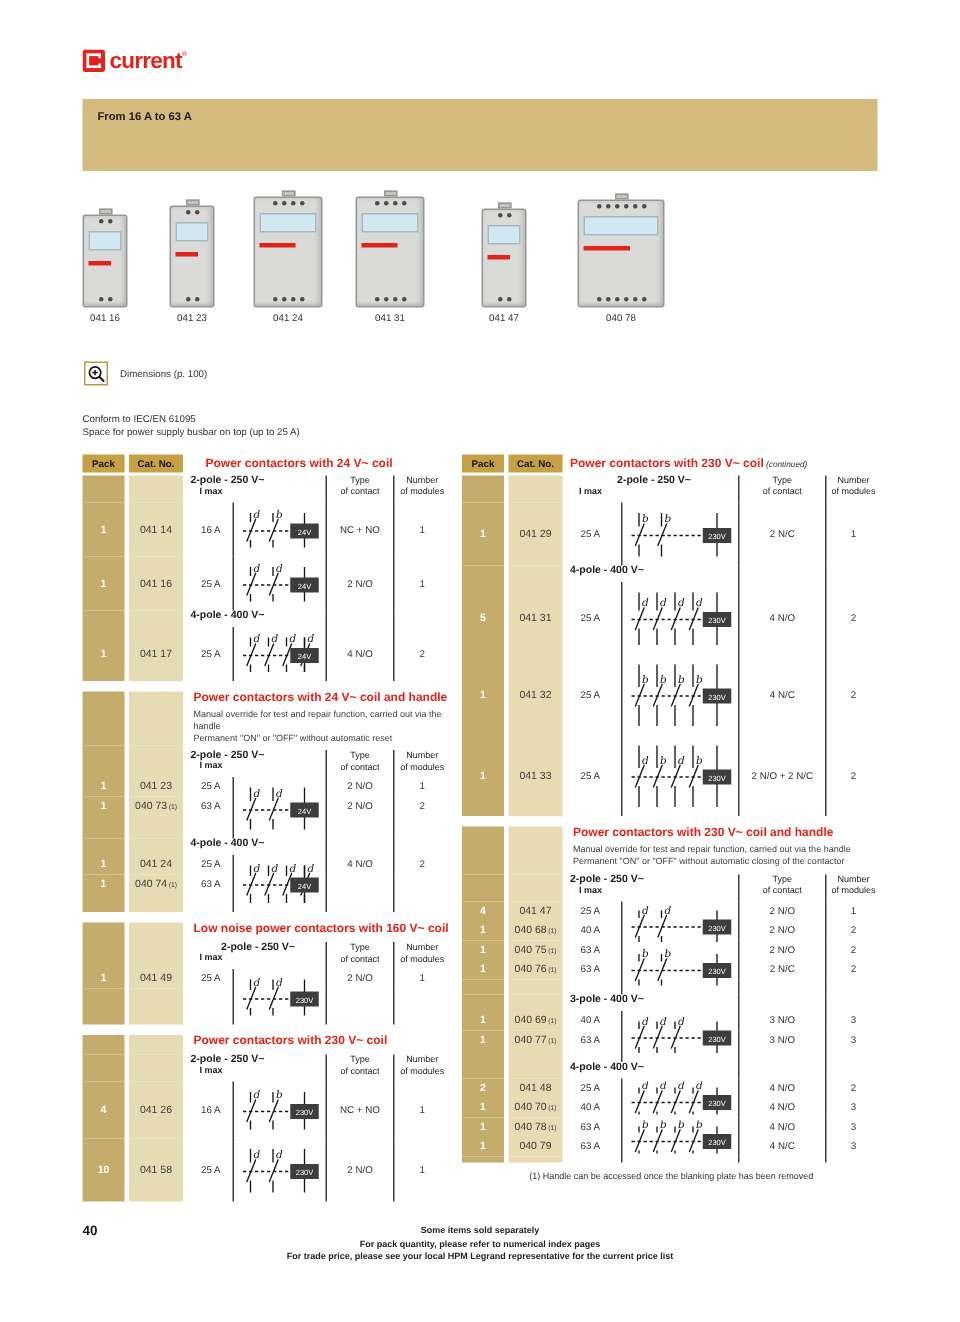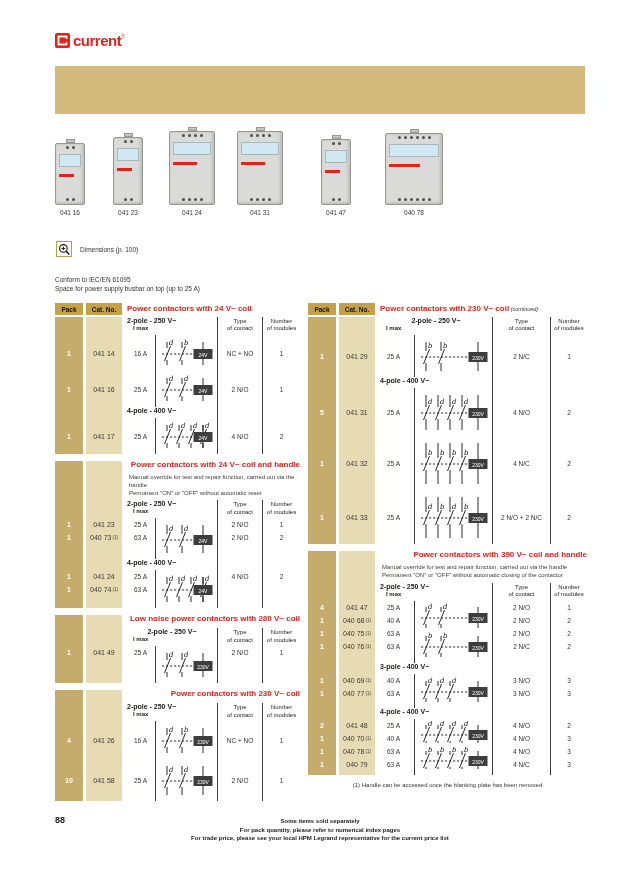--- a/index.html
+++ b/index.html
@@ -52,21 +52,21 @@
   .packcell { background:#c6ac6c; color:#ffffff; font-weight:bold; font-size:7px; }
   .catcell  { background:#e6dbb2; color:#3a3a3a; font-size:7px; }
   .catcell sup { font-size:4.5px; margin-left:1px; }
   .imaxcell { justify-content:flex-start; padding-left:9px; align-items:center; }
   .bl { border-left:1px solid #3c3c3c; }
   .subwrap { flex-direction:column; align-items:flex-start; justify-content:flex-start; padding-left:2px; }
   .subwrap.center { align-items:center; width:100%; }
   .subhead { font-weight:bold; font-size:7px; color:#1a1a1a; white-space:nowrap; }
   .imaxlabel { font-size:6px; font-weight:bold; color:#1a1a1a; margin-top:1px; padding-left:6px; }
   .colhead { flex-direction:column; justify-content:flex-start; font-size:6px; line-height:1.2; text-align:center; color:#222; padding-top:1px; }
-  .titlecell { align-items:flex-start; justify-content:flex-end; padding-left:4px;margin-left:10px; }
+  .titlecell { align-items:flex-start; justify-content:flex-start; padding-left:4px; }
   .desccell { font-size:6px; color:#3d3d3d; line-height:1.3; justify-content:flex-start; align-items:flex-start; padding:0 2px 0 4px; }
   .diagcell { flex-direction:column; justify-content:center; gap:1px; }
 
   
   .footnote { text-align:center; font-size:6px; color:#333; margin-top:3px; }
   .pageno { left:55px; top:815px; font-size:9px; font-weight:bold; }
   .footer { left:0; top:817px; width:640px; text-align:center; font-size:6px; font-weight:bold; color:#222; line-height:1.45; }
 </style>
 </head>
 <body>
@@ -75,20 +75,21 @@
   <svg width="15" height="15" viewBox="0 0 15 15">
     <rect x="0" y="0" width="15" height="15" rx="2" fill="#e2231a"></rect>
     <rect x="3.5" y="3.5" width="8" height="8" fill="none" stroke="#ffffff" stroke-width="1.8"></rect>
     <rect x="8" y="5.8" width="7" height="3.6" fill="#e2231a"></rect>
   </svg>
   <span class="logo-word">current</span>
     <span class="logo-reg">®</span>
 </div>
 
 <div class="abs banner">
+  <div class="banner-sub">From 16 A to 63 A</div>
 </div>
 
 <div class="abs products" id="products">
     <div class="prod" style="margin-right: 28px;">
       <div class="pbody" style="width: 30px; height: 62px;">
         <div class="ptab"></div>
         <div class="pscrews">
           <i></i>
           <i></i>
         </div>
@@ -215,21 +216,21 @@
   <div>Conform to IEC/EN 61095</div>
   <div>Space for power supply busbar on top (up to 25 A)</div>
 </div>
 
 <div class="abs colL" id="col-left">
     <div class="section">
       <div class="sec-header">
         <div class="goldcell" style="width: 28px;">Pack</div>
         <div style="width: 3px;"></div>
         <div class="goldcell" style="width: 36px;">Cat. No.</div>
-        <div class="sec-title" style="margin-left: 5px; align-self: center;">Power contactors with 24 V~ coil</div>
+        <div class="sec-title" style="margin-left: 15px; align-self: center;">Power contactors with 24 V~ coil</div>
       </div>
       <div class="sec-body" style="grid-template-columns: 28px 3px 36px 3px 30px 62px 45px 38px; grid-template-rows: 18px 36px 36px 11px 36px;">
         <div class="cell packcell" style="grid-area: 1 / 1;"></div>
         <div class="cell catcell" style="grid-area: 1 / 3;"></div>
         <div class="cell subwrap" style="grid-area: 1 / 5 / auto / span 2;">
           <div class="subhead">2-pole - 250 V~</div>
           <div class="imaxlabel">I max</div>
         </div>
         <div class="cell bl colhead" style="grid-area: 1 / 7;">
           <div>Type</div>
@@ -425,21 +426,21 @@
             <text x="44" y="19.5" text-anchor="middle" font-size="5" fill="#fff" font-family="&quot;Liberation Sans&quot;, sans-serif">24V</text>
           </svg>
         </div>
       </div>
     </div>
     <div class="section">
       <div class="sec-body" style="grid-template-columns: 28px 3px 36px 3px 30px 62px 45px 38px; grid-template-rows: 13px 18px 13px 24px;">
         <div class="cell packcell" style="grid-area: 1 / 1;"></div>
         <div class="cell catcell" style="grid-area: 1 / 3;"></div>
         <div class="cell titlecell" style="grid-area: 1 / 5 / auto / span 4;">
-          <div class="sec-title">Low noise power contactors with 280 V~ coil</div>
+          <div class="sec-title">Low noise power contactors with 160 V~ coil</div>
         </div>
         <div class="cell packcell" style="grid-area: 2 / 1;"></div>
         <div class="cell catcell" style="grid-area: 2 / 3;"></div>
         <div class="cell subwrap center" style="grid-area: 2 / 5 / auto / span 2;">
           <div class="subhead">2-pole - 250 V~</div>
           <div class="imaxlabel" style="align-self: flex-start;">I max</div>
         </div>
         <div class="cell bl colhead" style="grid-area: 2 / 7;">
           <div>Type</div>
           <div>of contact</div>
@@ -680,21 +681,21 @@
         </div>
         <div class="cell bl" style="grid-area: 6 / 7;">2 N/O + 2 N/C</div>
         <div class="cell bl" style="grid-area: 6 / 8;">2</div>
       </div>
     </div>
     <div class="section">
       <div class="sec-body" style="grid-template-columns: 28px 3px 36px 3px 36px 78px 58px 37px; grid-template-rows: 13px auto auto 3px 18px 13px 13px 13px 13px 10px 11px 13px 13px 8px 11px 13px 13px 13px 13px 4px;">
         <div class="cell packcell" style="grid-area: 1 / 1;"></div>
         <div class="cell catcell" style="grid-area: 1 / 3;"></div>
         <div class="cell titlecell" style="grid-area: 1 / 5 / auto / span 4;">
-          <div class="sec-title">Power contactors with 390 V~ coil and handle</div>
+          <div class="sec-title">Power contactors with 230 V~ coil and handle</div>
         </div>
         <div class="cell packcell" style="grid-area: 2 / 1;"></div>
         <div class="cell catcell" style="grid-area: 2 / 3;"></div>
         <div class="cell desccell" style="grid-area: 2 / 5 / auto / span 4;">Manual override for test and repair function, carried out via the handle</div>
         <div class="cell packcell" style="grid-area: 3 / 1;"></div>
         <div class="cell catcell" style="grid-area: 3 / 3;"></div>
         <div class="cell desccell" style="grid-area: 3 / 5 / auto / span 4;">Permanent "ON" or "OFF" without automatic closing of the contactor</div>
         <div class="cell packcell" style="grid-area: 4 / 1;"></div>
         <div class="cell catcell" style="grid-area: 4 / 3;"></div>
         <div class="cell packcell" style="grid-area: 5 / 1;"></div>
@@ -884,18 +885,18 @@
             <line x1="60" y1="4" x2="60" y2="22" stroke="#151515" stroke-width="0.9"></line>
             <rect x="50.5" y="9" width="19" height="10" fill="#3d3d3d"></rect>
             <text x="60" y="16.5" text-anchor="middle" font-size="5" fill="#fff" font-family="&quot;Liberation Sans&quot;, sans-serif">230V</text>
           </svg>
         </div>
       </div>
     </div>
     <div class="footnote">(1) Handle can be accessed once the blanking plate has been removed</div>
   </div>
 
-<div class="abs pageno">88</div>
+<div class="abs pageno">40</div>
 <div class="abs footer">
   <div>Some items sold separately</div>
   <div>For pack quantity, please refer to numerical index pages</div>
   <div>For trade price, please see your local HPM Legrand representative for the current price list</div>
 </div>
 
 </body></html>

